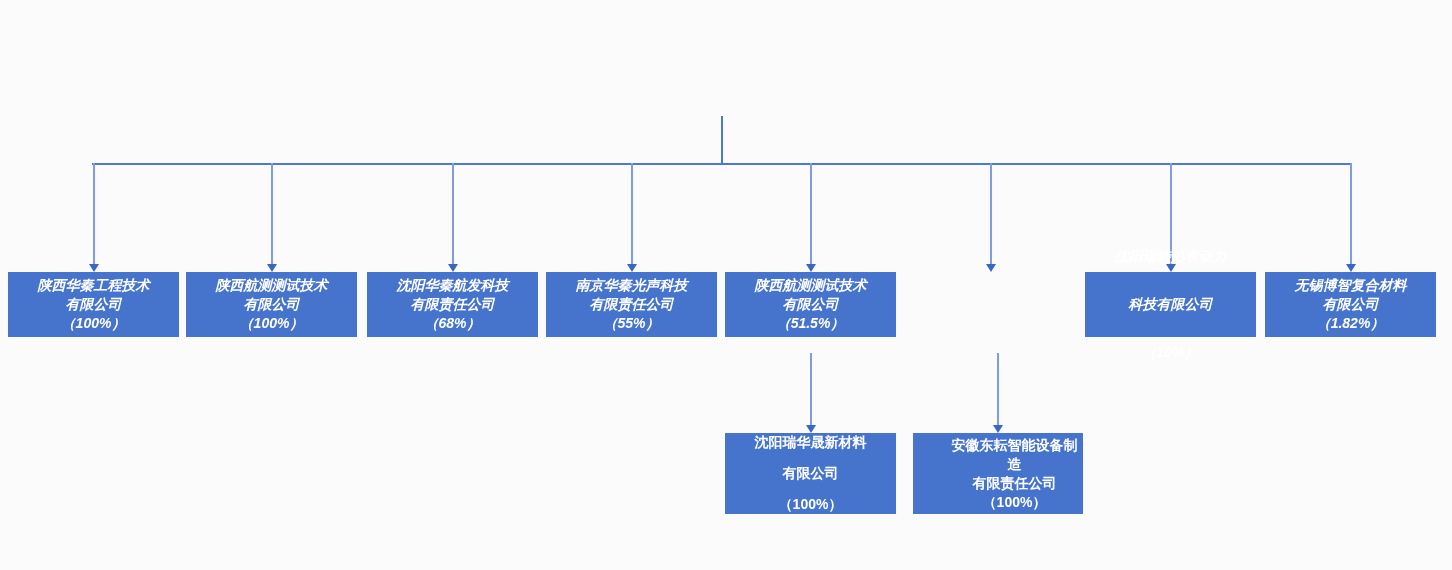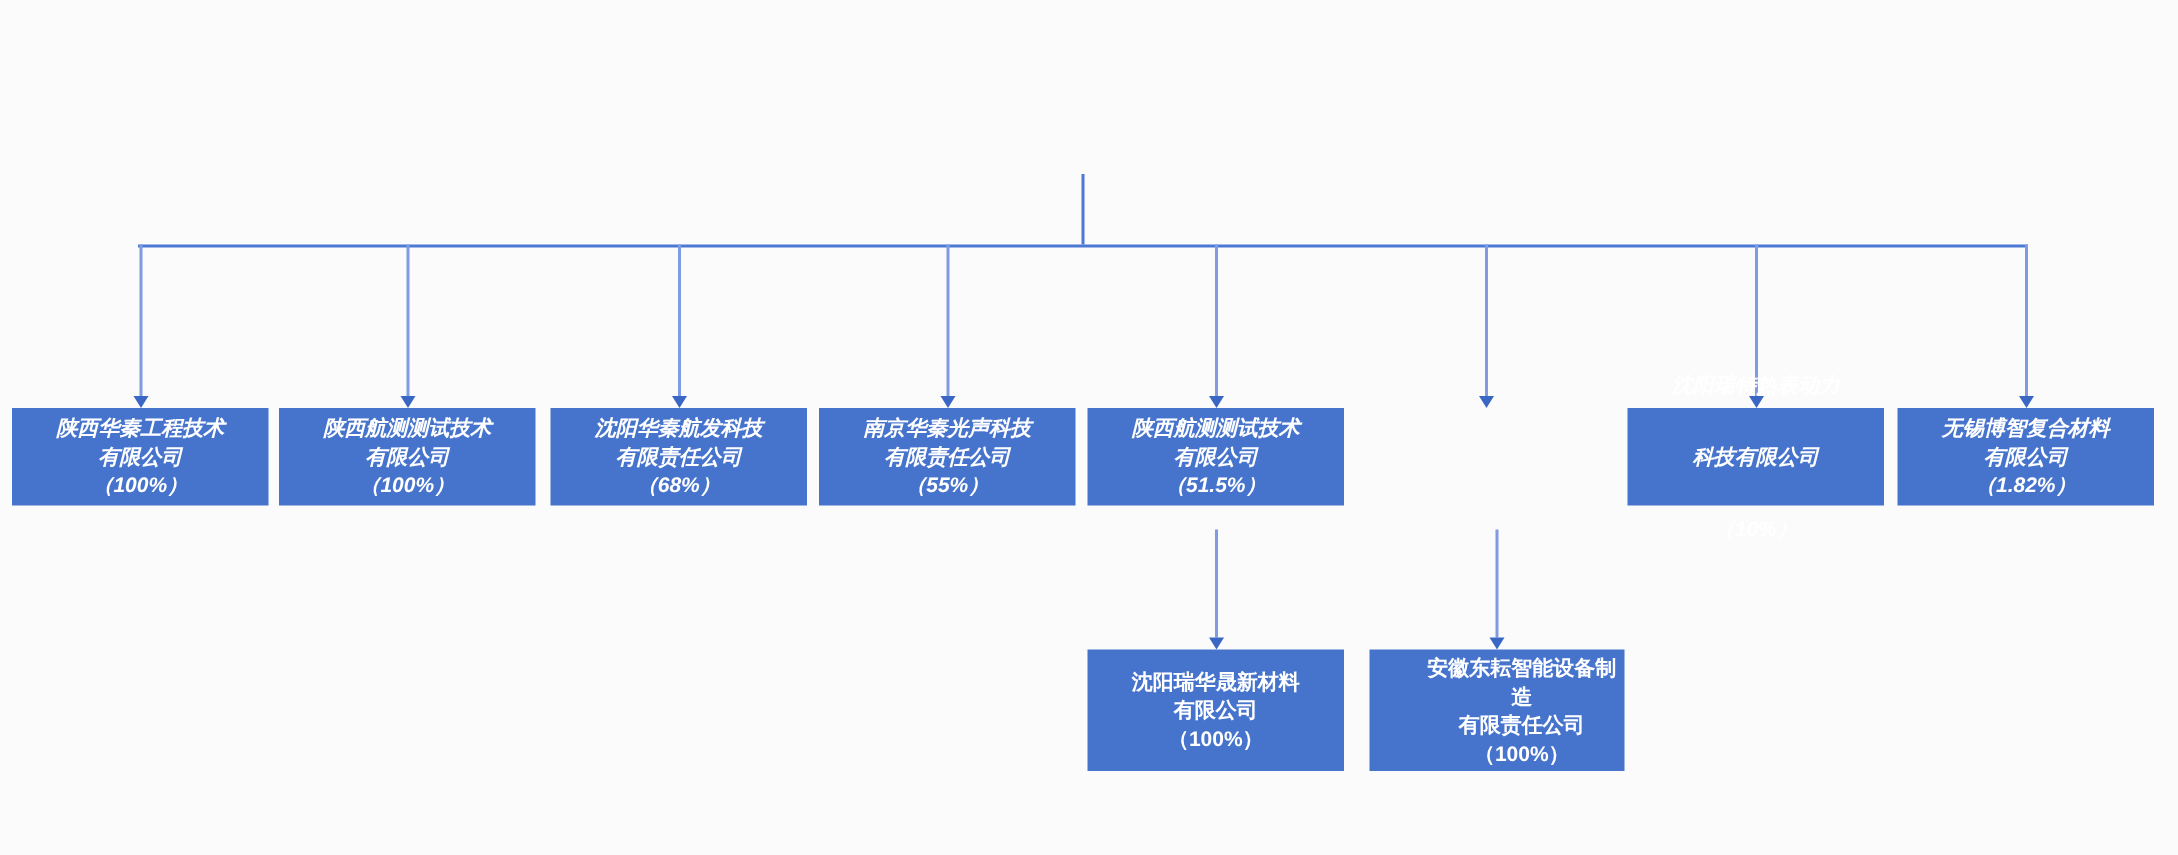--- a/index.html
+++ b/index.html
@@ -121,21 +121,21 @@
     <span>无锡博智复合材料</span>
     <span>有限公司</span>
     <span>（1.82%）</span>
   </div>
 
   <div class="shaft" style="left:810px; top:353px; height:72px;"></div>
   <div class="arrowhead" style="left:806px; top:425px;"></div>
   <div class="shaft" style="left:997px; top:353px; height:72px;"></div>
   <div class="arrowhead" style="left:993px; top:425px;"></div>
 
-  <div class="node grandchild" style="left:725px; width:171px;">
+  <div class="node grandchild" style="left:725px; width:171px;gap:12px;">
     <span>沈阳瑞华晟新材料</span>
     <span>有限公司</span>
     <span>（100%）</span>
   </div>
   <div class="node grandchild" style="left:913px; width:170px;padding-left:33px;">
     <span>安徽东耘智能设备制造</span>
     <span>有限责任公司</span>
     <span>（100%）</span>
   </div>
 

